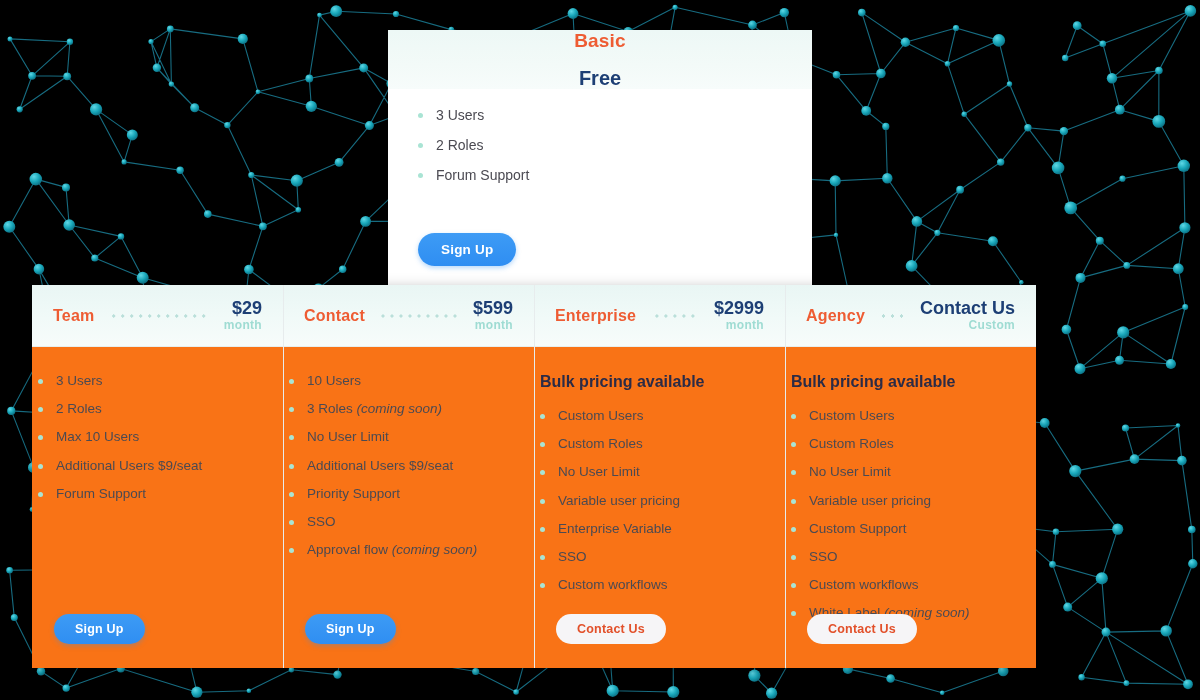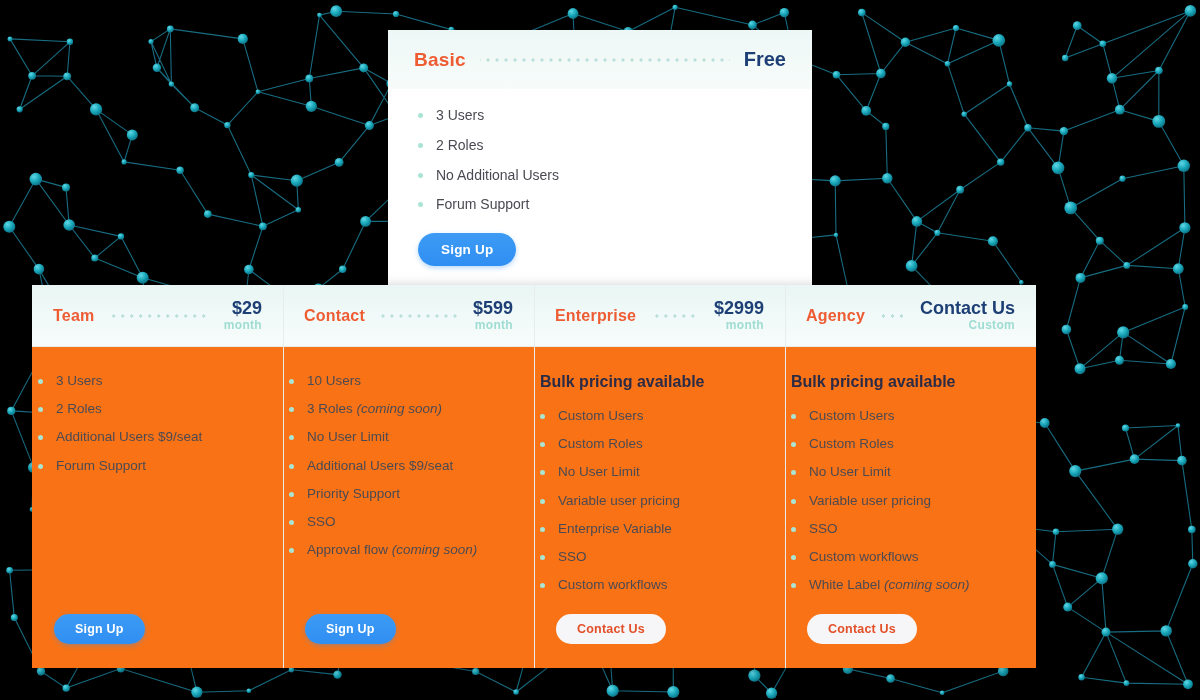--- a/index.html
+++ b/index.html
@@ -37,20 +37,21 @@
     background: #ffffff;
     box-shadow: 0 2px 10px rgba(0,0,0,0.25);
     overflow: hidden;
   }
   .featured-head {
     height: 59px;
     background: linear-gradient(180deg, #edf8f6 0%, #f3faf8 60%, #f7fcfb 100%);
     display: flex;
     align-items: center;
     padding: 0 26px 0 26px;
+    flex-direction: column;
   }
   .featured-body {
     padding: 18px 26px 0 30px;
     position: relative;
     height: 197px;
   }
 
   
   .plan-name {
     color: #ee5c33;
@@ -531,41 +532,41 @@
       <span class="plan-name big">Basic</span>
       <span class="dotline"></span>
       <span class="price-wrap">
         <div class="price big">Free</div>
       </span>
     </div>
     <div class="featured-body">
       <ul class="feat-list">
           <li><span class="dot"></span><span>3 Users</span></li>
           <li><span class="dot"></span><span>2 Roles</span></li>
-          <li><span class="dot"></span><span>No Additional Users</span></li>
           <li><span class="dot"></span><span>Forum Support</span></li>
         </ul>
       <button class="btn btn-primary btn-lg featured-cta">Sign Up</button>
     </div>
   </div>
 
   <div class="pricing-table" id="pricing-table">
       <div class="col">
         <div class="col-head">
           <span class="plan-name sm">Team</span>
           <span class="dotline"></span>
           <span class="price-wrap">
             <div class="price sm">$29</div>
             <div class="price-unit">month</div>
           </span>
         </div>
         <div class="col-body">
           <ul class="feat-list">
             <li><span class="dot"></span><span>3 Users</span></li>
             <li><span class="dot"></span><span>2 Roles</span></li>
+            <li><span class="dot"></span><span>Max 10 Users</span></li>
             <li><span class="dot"></span><span>Additional Users $9/seat</span></li>
             <li><span class="dot"></span><span>Forum Support</span></li>
           </ul>
           <button class="btn btn-sm col-cta btn-primary">Sign Up</button>
         </div>
       </div>
       <div class="col">
         <div class="col-head">
           <span class="plan-name sm">Contact</span>
           <span class="dotline"></span>
@@ -619,20 +620,21 @@
             <div class="price-unit">Custom</div>
           </span>
         </div>
         <div class="col-body">
           <div class="bulk-note">Bulk pricing available</div>
           <ul class="feat-list">
             <li><span class="dot"></span><span>Custom Users</span></li>
             <li><span class="dot"></span><span>Custom Roles</span></li>
             <li><span class="dot"></span><span>No User Limit</span></li>
             <li><span class="dot"></span><span>Variable user pricing</span></li>
+            <li><span class="dot"></span><span>Custom Support</span></li>
             <li><span class="dot"></span><span>SSO</span></li>
             <li><span class="dot"></span><span>Custom workflows</span></li>
             <li><span class="dot"></span><span>White Label</span> <em>(coming soon)</em></li>
           </ul>
           <button class="btn btn-sm col-cta btn-ghost">Contact Us</button>
         </div>
       </div>
     </div>
 
 </div>

